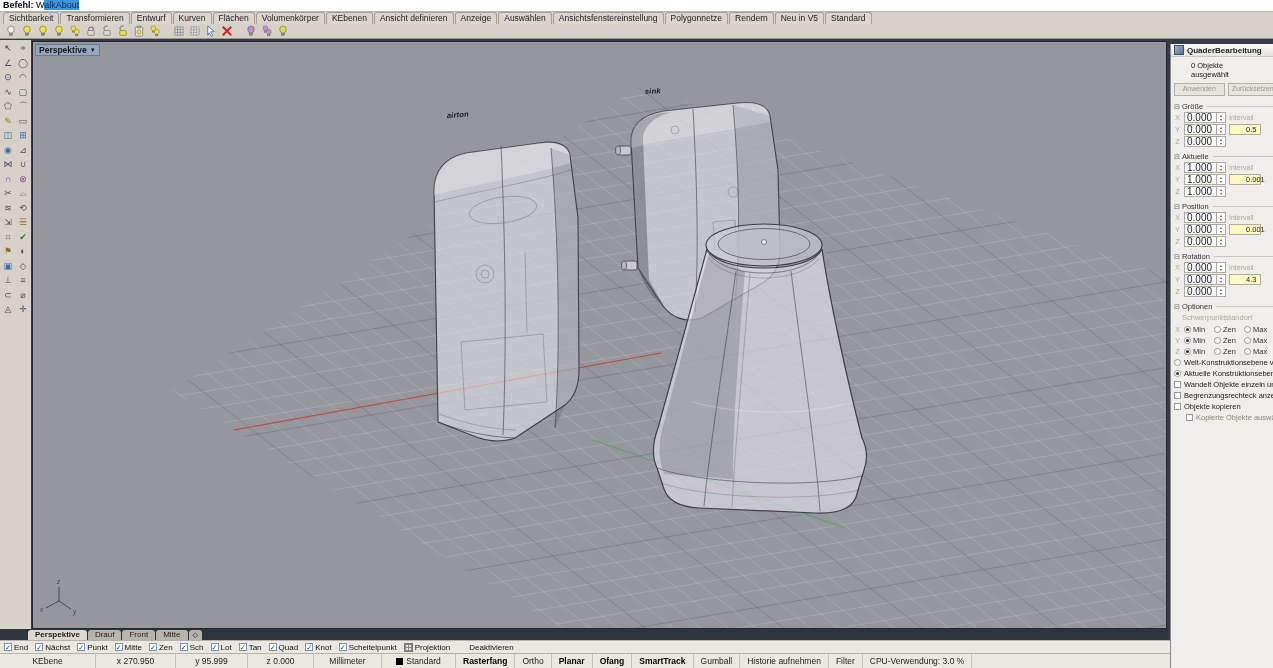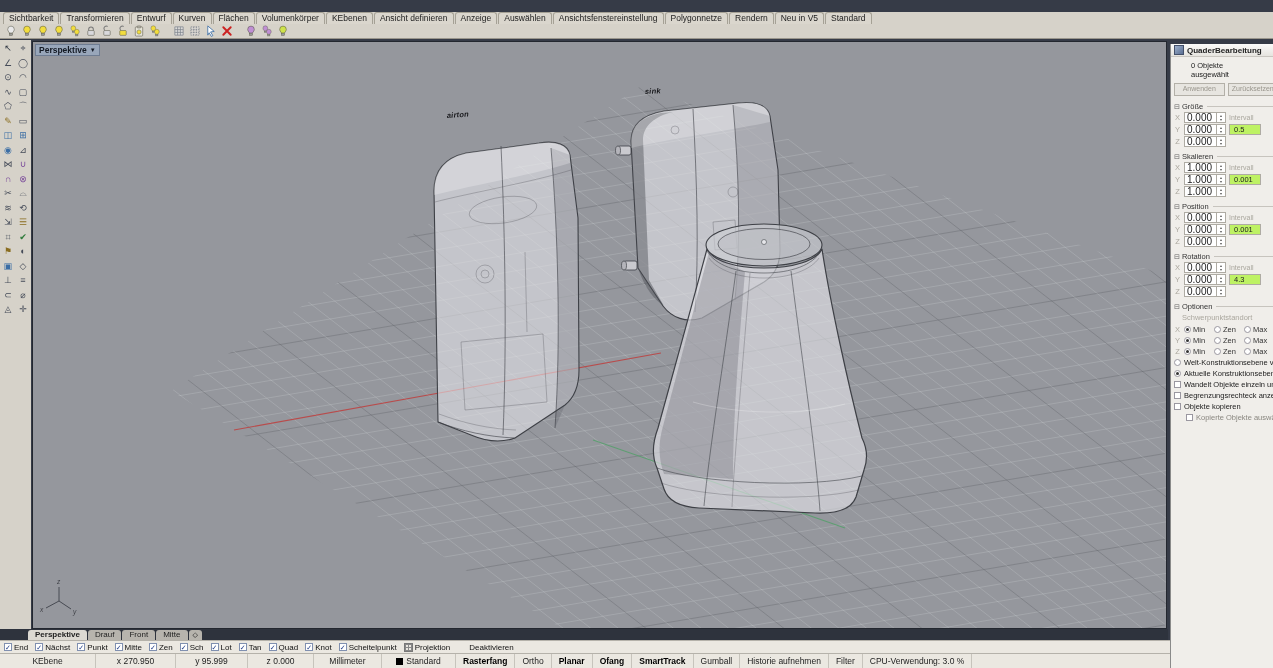--- a/index.html
+++ b/index.html
@@ -79,21 +79,21 @@
   .phead{display:flex;align-items:center;gap:2px;color:#333;margin:2px 0 1px;}
   .pcol{color:#666;font-size:7px;}
   .prule{flex:1;border-top:1px solid #c7c4be;margin-left:2px;}
   .prow{display:flex;align-items:center;gap:3px;margin:1px 0;height:11px;}
   .axl{width:7px;color:#aba89f;text-align:center;flex:none;}
   .spin{width:42px;height:11px;background:#fff;border:1px solid #aeaba3;display:flex;align-items:stretch;box-sizing:border-box;flex:none;}
   .spin .val{flex:1;padding-left:2px;font-size:10px;line-height:9px;color:#222;overflow:hidden;}
   .spinbtns{width:8px;border-left:1px solid #aeaba3;display:flex;flex-direction:column;align-items:center;justify-content:center;font-size:4px;color:#555;line-height:4px;}
   .spinbtns i{font-style:normal;}
   .ivlab{color:#aba89f;font-size:7px;white-space:nowrap;overflow:hidden;}
-  .ivinput{width:32px;height:11px;background:#bef264;border:1px solid #aeaba3;padding-left:4px;line-height:9px;box-sizing:border-box;flex:none;}
+  .ivinput{width:32px;height:11px;background:#fef9c3;border:1px solid #aeaba3;padding-left:16px;line-height:9px;box-sizing:border-box;flex:none;}
   .pivot{color:#aba89f;padding:1px 0 1px 8px;white-space:nowrap;overflow:hidden;}
   .oaxrow{display:flex;align-items:center;gap:3px;height:10px;margin:1px 0;}
   .ropt{display:flex;align-items:center;gap:2px;width:27px;color:#333;flex:none;}
   .rdot{width:7px;height:7px;border-radius:50%;background:#fff;border:1px solid #9a97a0;position:relative;flex:none;box-sizing:border-box;}
   .rdot.on::after{content:"";position:absolute;left:1px;top:1px;right:1px;bottom:1px;background:#333;border-radius:50%;}
   .oline{display:flex;align-items:center;gap:3px;height:10px;margin:1px 0;white-space:nowrap;overflow:hidden;}
   .cbx{width:7px;height:7px;background:#fff;border:1px solid #9a97a0;flex:none;box-sizing:border-box;}
   .oline.indent{padding-left:12px;color:#8a8780;}
 </style>
 </head>
@@ -136,20 +136,24 @@
     <symbol id="sym-paste" viewBox="0 0 13 13">
       <rect x="2.5" y="2" width="8" height="10" rx="1" fill="#e8e6da" stroke="#6a675c" stroke-width=".7"></rect>
       <rect x="4.5" y="1" width="4" height="2.2" rx=".6" fill="#b9b6aa" stroke="#6a675c" stroke-width=".6"></rect>
       <circle cx="6.5" cy="7.6" r="2.3" fill="currentColor" stroke="#5a5a4a" stroke-width=".5"></circle>
     </symbol>
   </defs>
 </svg>
 
 <div class="screen">
 
+  <div class="cmdbar">
+    <b>Befehl:</b>
+    <span>W</span><span class="cmd-sel">alkAbout</span>
+  </div>
 
   <div class="menubar">
 
   <span class="mtab">Sichtbarkeit</span>
       <span class="mtab">Transformieren</span>
       <span class="mtab">Entwurf</span>
       <span class="mtab">Kurven</span>
       <span class="mtab">Flächen</span>
       <span class="mtab">Volumenkörper</span>
       <span class="mtab">KEbenen</span>
@@ -692,21 +696,21 @@
               <i>▴</i>
               <i>▾</i>
             </span>
           </span>
         </div>
     </div>
 
     <div class="pgroup">
       <div class="phead">
           <span class="pcol">⊟</span>
-          <span>Skalieren</span>
+          <span>Aktuelle</span>
           <span class="prule"></span>
         </div>
       <div class="prow">
           <span class="axl">X</span>
           <span class="spin">
             <span class="val">1.000</span>
             <span class="spinbtns">
               <i>▴</i>
               <i>▾</i>
             </span>

